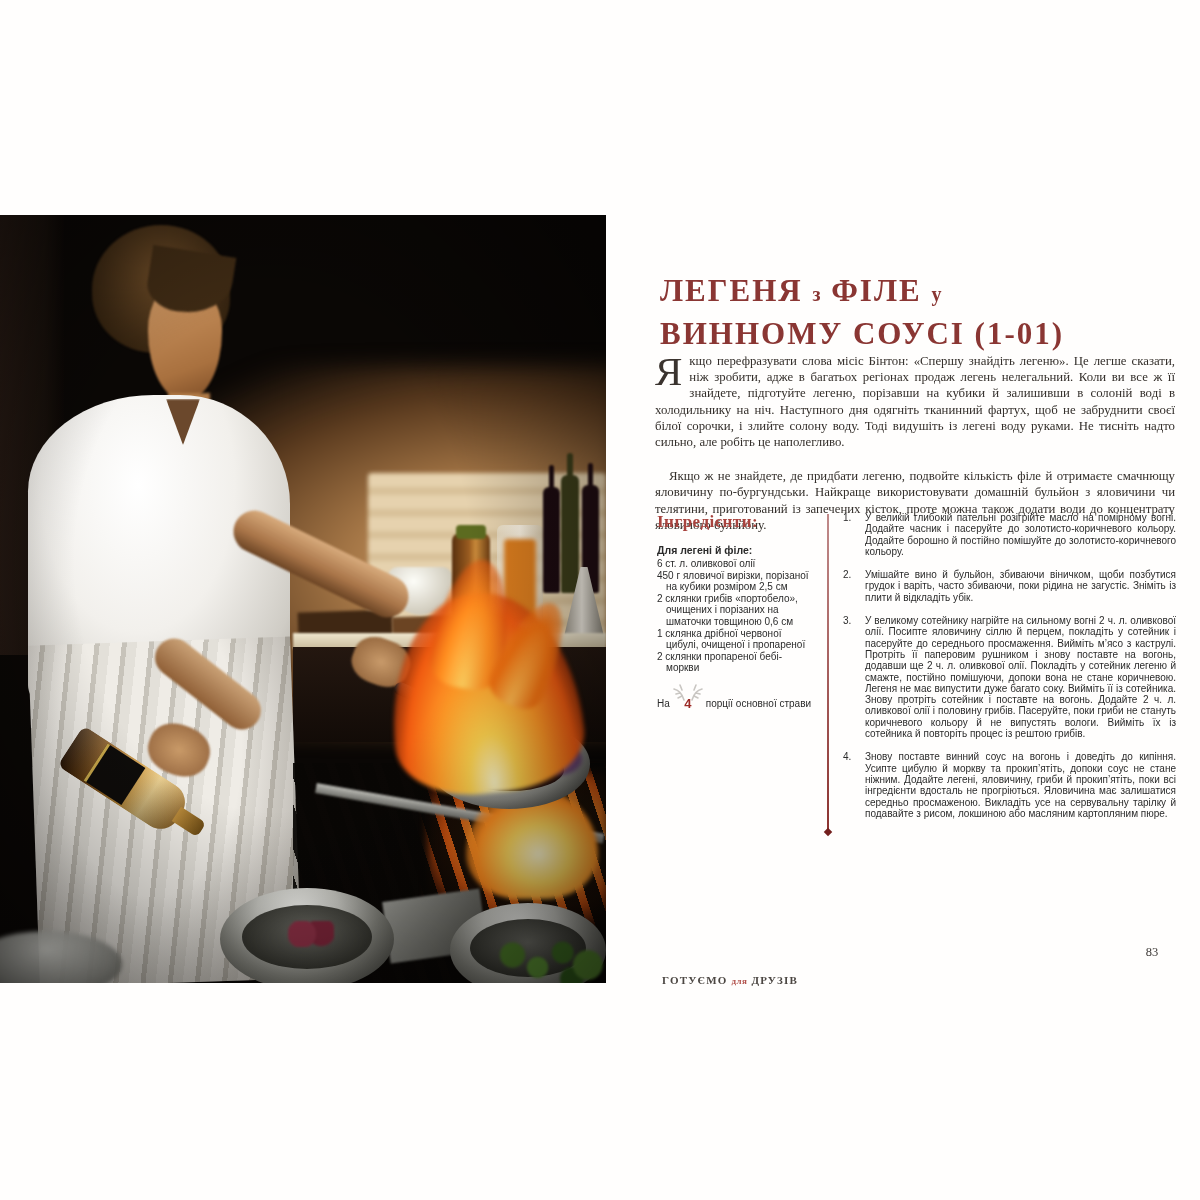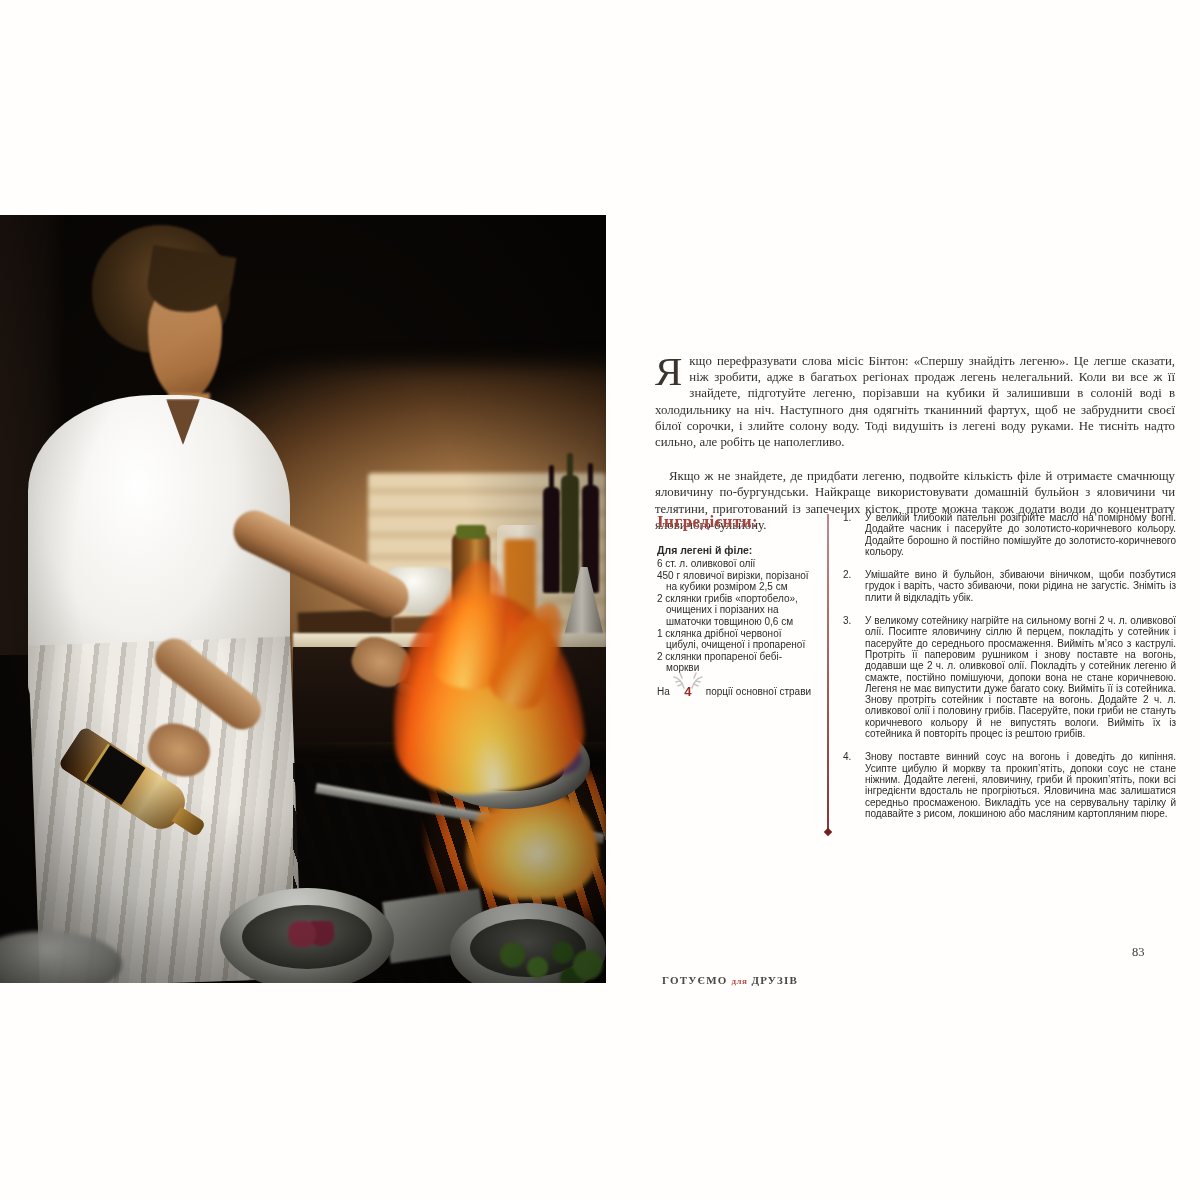--- a/index.html
+++ b/index.html
@@ -152,40 +152,40 @@
   .intro p { margin:0; }
   .intro p + p { text-indent:14px; margin-top:18px; }
   .dropcap { float:left; font-size:41px; line-height:33px; padding:2px 7px 0 0; color:#3a332e; }
 
   .ing { position:absolute; left:657px; top:512px; width:158px;
          font-family:"Liberation Sans", sans-serif; color:#2b2b2b; }
   .ing-header { font-family:"Liberation Serif", serif; color:#a8433e; font-size:17px;
          letter-spacing:.5px; margin:0 0 12px 0; font-weight:600; }
   .ing-group-title { font-size:10.5px; font-weight:bold; margin:10px 0 2px 0; }
   .ing-item { font-size:10px; line-height:11.6px; padding-left:9px; text-indent:-9px; }
-  .servings { margin-top:10px; display:flex; align-items:center; gap:7px; font-size:10px; }
+  .servings { margin-top:22px; display:flex; align-items:center; gap:7px; font-size:10px; }
   .serv-badge { position:relative; width:22px; height:16px; text-align:center; }
   .serv-badge svg { position:absolute; left:-7px; top:-15px; }
   .serv-num { position:relative; color:#9c2b26; font-weight:bold; font-size:13px; }
 
   .redline { position:absolute; left:827px; top:514px; width:2px; height:318px;
              background:linear-gradient(180deg,#c08a8a,#8c3330); }
   .redline::after { content:""; position:absolute; left:-2px; bottom:-3px; width:6px; height:6px;
              background:#731f1d; transform:rotate(45deg); }
 
   .steps { position:absolute; left:843px; top:512px; width:333px;
            font-family:"Liberation Sans", sans-serif; color:#2b2b2b; }
   .step { display:flex; margin-bottom:12px; }
   .step-num { width:22px; flex:0 0 22px; font-size:10px; line-height:11.3px; }
   .step-text { margin:0; font-size:10px; line-height:11.3px; text-align:justify; flex:1; }
 
   .footer-left { position:absolute; left:662px; top:974px; font-size:11px; font-weight:bold;
            letter-spacing:1.2px; color:#4b4642; }
   .footer-left .mid { color:#b2524c; font-size:9px; font-weight:bold; letter-spacing:.5px; }
-  .pagenum { position:absolute; left:1132px; top:945px; width:40px; text-align:left;
+  .pagenum { position:absolute; left:1132px; top:945px; width:40px; text-align:center;
            font-size:12.5px; color:#3c3835; }
 </style>
 </head>
 <body>
 
 <div class="canvas">
 
   <div class="photo">
     <div class="pillar"></div>
     <div class="wall"></div>
@@ -231,20 +231,27 @@
     <div class="bowl b1"></div>
     <div class="bowl-in i1"></div>
     <div class="onions"></div>
     <div class="bowl b2"></div>
     <div class="bowl-in i2"></div>
     <div class="greens"></div>
     <div class="pot-rim"></div>
     <div class="vignette"></div>
   </div>
 
+  <h1 class="title">
+    <span>ЛЕГЕНЯ</span>
+    <span class="sm">з</span>
+    <span>ФІЛЕ</span>
+    <span class="sm">у</span><br>
+    <span>ВИННОМУ СОУСІ (1-01)</span>
+  </h1>
 
   <div class="intro">
     <p><span class="dropcap">Я</span><span>кщо перефразувати слова місіс Бінтон: «Спершу знайдіть легеню». Це легше сказати, ніж зробити, адже в багатьох регіонах продаж легень нелегальний. Коли ви все ж її знайдете, підготуйте легеню, порізавши на кубики й залишивши в солоній воді в холодильнику на ніч. Наступного дня одягніть тканинний фартух, щоб не забруднити своєї білої сорочки, і злийте солону воду. Тоді видушіть із легені воду руками. Не тисніть надто сильно, але робіть це наполегливо.</span></p>
     <p>Якщо ж не знайдете, де придбати легеню, подвойте кількість філе й отримаєте смачнющу яловичину по-бургундськи. Найкраще використовувати домашній бульйон з яловичини чи телятини, приготований із запечених кісток, проте можна також додати води до концентрату яловичого бульйону.</p>
   </div>
 
   <div class="ing">
     <h2 class="ing-header">Інгредієнти:</h2>
 
 

